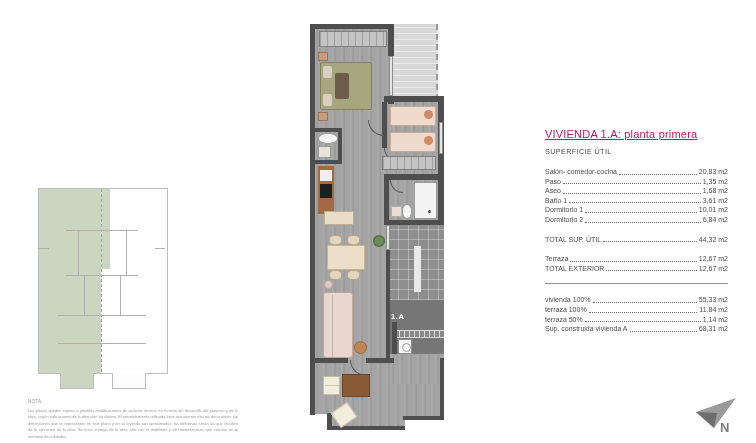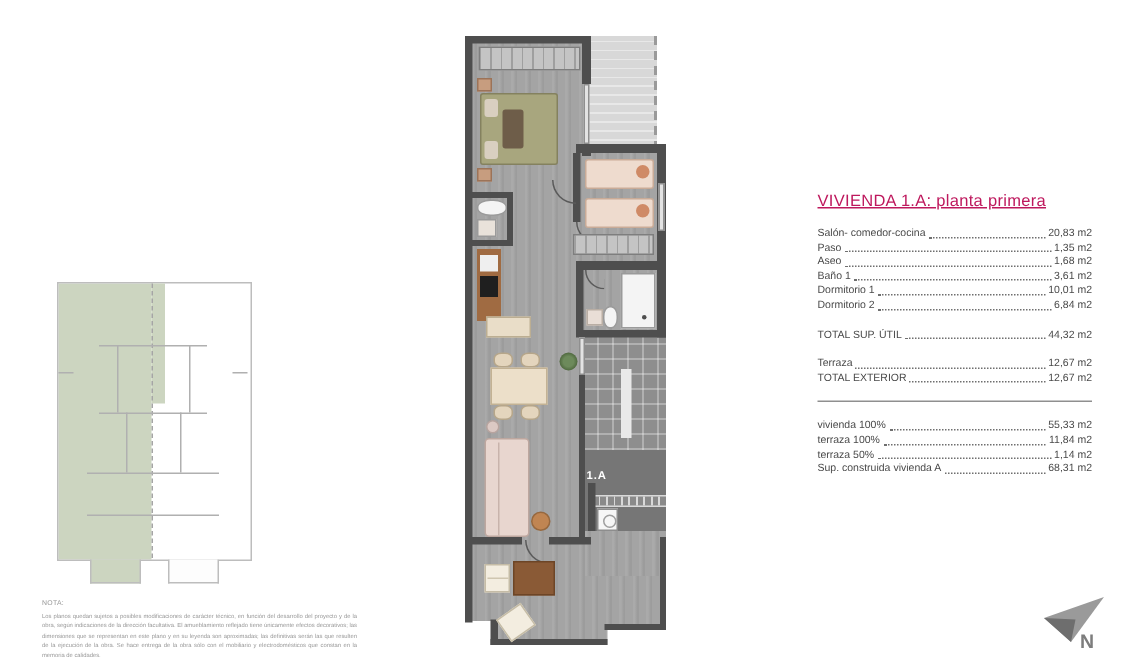--- a/index.html
+++ b/index.html
@@ -215,20 +215,21 @@
   <div class="washer" style="left:88px;top:315px;width:14px;height:15px;"></div>
   <div class="bench" style="left:13px;top:352px;width:17px;height:19px;">
       <div class="split"></div>
     </div>
   <div class="sideboard" style="left:32px;top:350px;width:28px;height:23px;"></div>
   <div class="bench" style="left:24px;top:382px;width:20px;height:18px;transform:rotate(-35deg);"></div>
 </div>
 
 <div class="abs" id="panel">
   <div class="title">VIVIENDA 1.A: planta primera</div>
+  <div class="sect-head">SUPERFICIE ÚTIL</div>
 
   <div class="rows">
     <div class="row">
         <span>Salón- comedor-cocina</span>
         <span class="dots"></span>
         <span class="val">20,83 m2</span>
       </div>
     <div class="row">
         <span>Paso</span>
         <span class="dots"></span>

